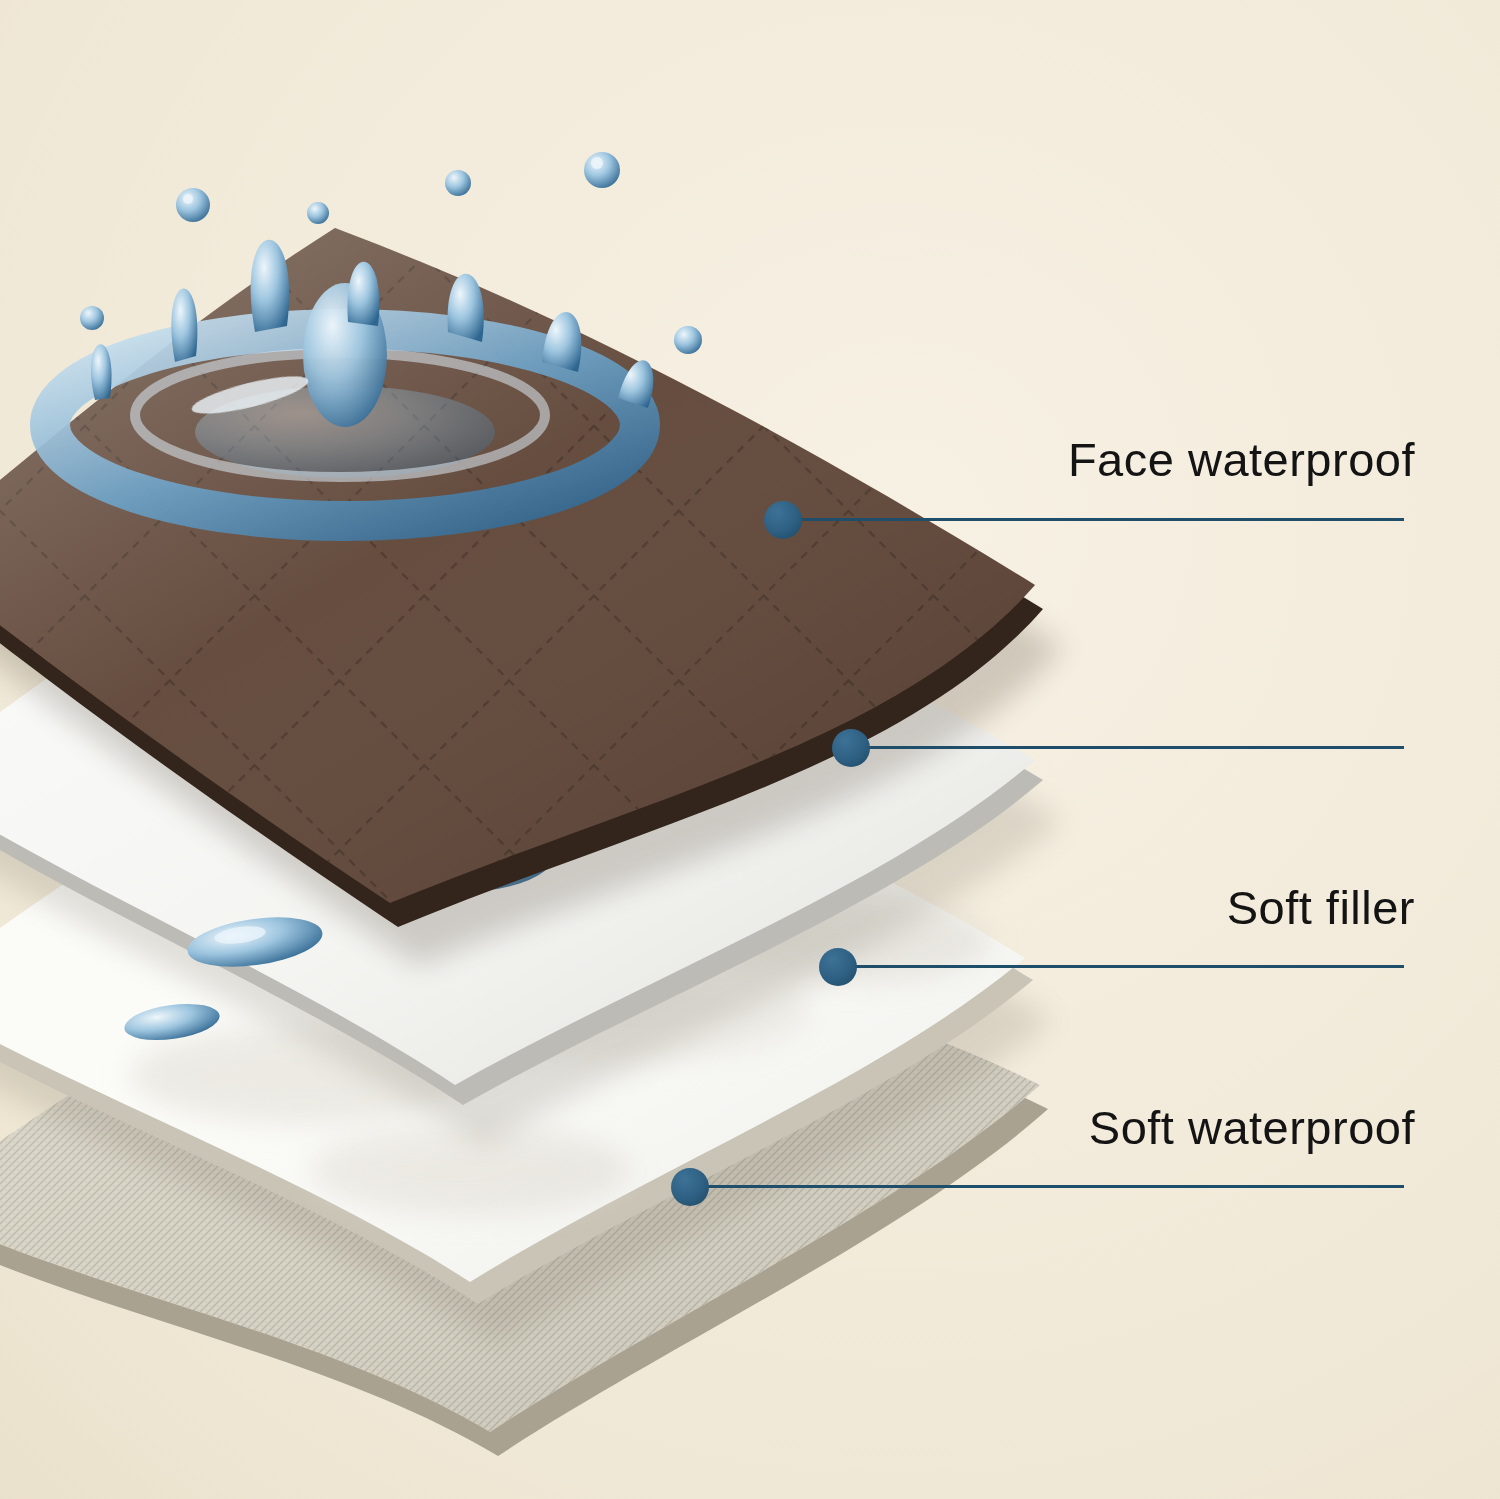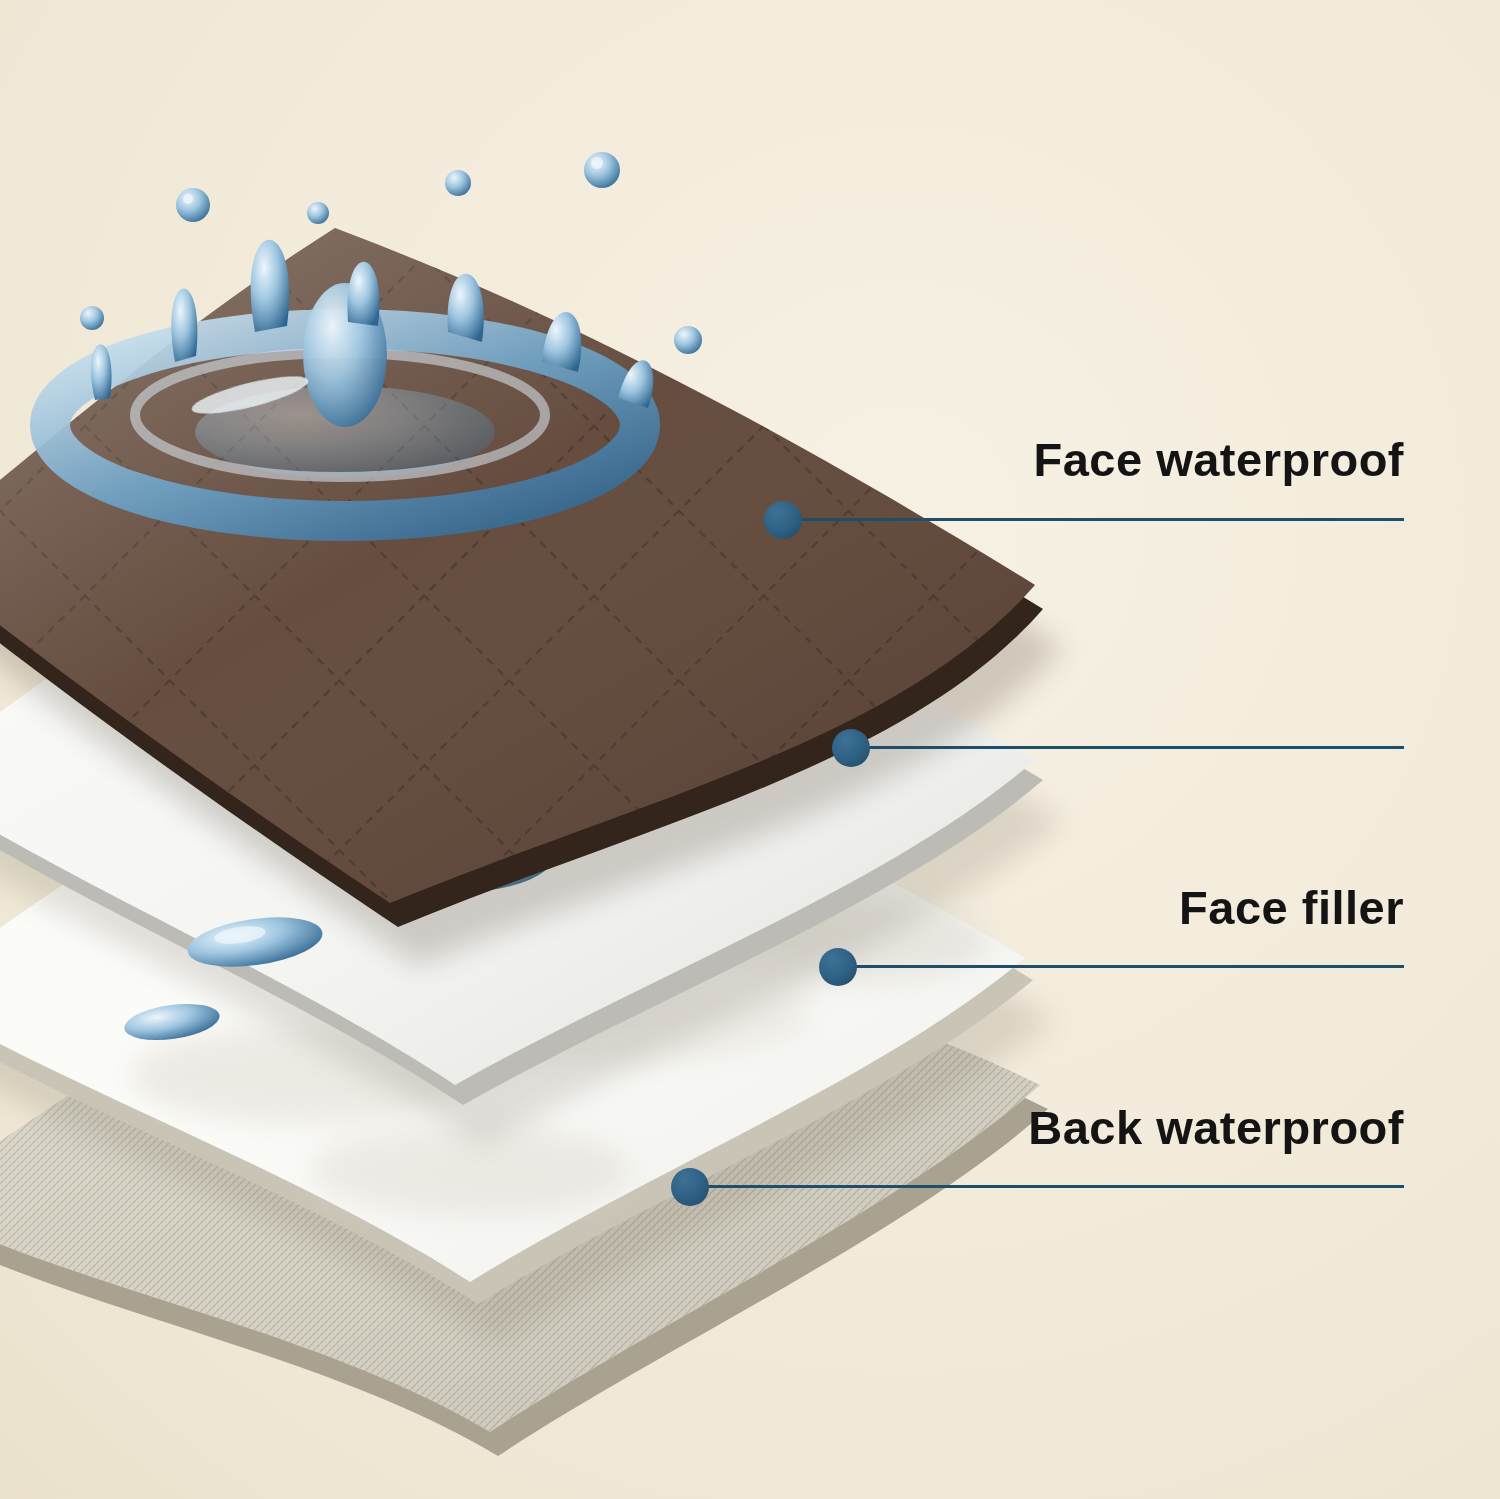--- a/index.html
+++ b/index.html
@@ -4,22 +4,22 @@
 <style>
   html,body{margin:0;padding:0;}
   body{
     width:1500px;height:1499px;position:relative;overflow:hidden;
     background:radial-gradient(120% 120% at 60% 35%, #f7f1e4 0%, #f0e8d6 55%, #e3d8bf 100%);
     font-family:"Liberation Sans", sans-serif;
   }
   .scene{position:absolute;inset:0;}
   .scene svg{position:absolute;inset:0;display:block;}
   .callout-label{
-    position:absolute;right:96px;white-space:nowrap;text-align:right;
-    font-size:47px;font-weight:700;color:#141414;letter-spacing:.5px;line-height:55px;
+    position:absolute;right:85px;white-space:nowrap;text-align:right;
+    font-size:47px;font-weight:400;color:#141414;letter-spacing:.5px;line-height:55px;
   }
   .callout-line{position:absolute;height:3px;background:#1f4e6b;}
   .callout-dot{position:absolute;width:38px;height:38px;border-radius:50%;
     background:radial-gradient(circle at 35% 30%, #3d7296 0%, #2d5f82 55%, #1d455f 100%);}
 </style>
 </head>
 <body>
 
 <div class="scene">
 
@@ -139,21 +139,21 @@
     </g>
   </svg>
 
   <div class="callout-label" style="top:432px;">Face waterproof</div>
   <div class="callout-line" style="top:518px;left:783px;width:621px;"></div>
   <div class="callout-dot" style="top:501px;left:764px;"></div>
 
   <div class="callout-line" style="top:746px;left:851px;width:553px;"></div>
   <div class="callout-dot" style="top:729px;left:832px;"></div>
 
-  <div class="callout-label" style="top:880px;">Face filler</div>
+  <div class="callout-label" style="top:880px;">Soft filler</div>
   <div class="callout-line" style="top:965px;left:838px;width:566px;"></div>
   <div class="callout-dot" style="top:948px;left:819px;"></div>
 
-  <div class="callout-label" style="top:1100px;">Back waterproof</div>
+  <div class="callout-label" style="top:1100px;">Soft waterproof</div>
   <div class="callout-line" style="top:1185px;left:690px;width:714px;"></div>
   <div class="callout-dot" style="top:1168px;left:671px;"></div>
 
 </div>
 
 </body></html>

